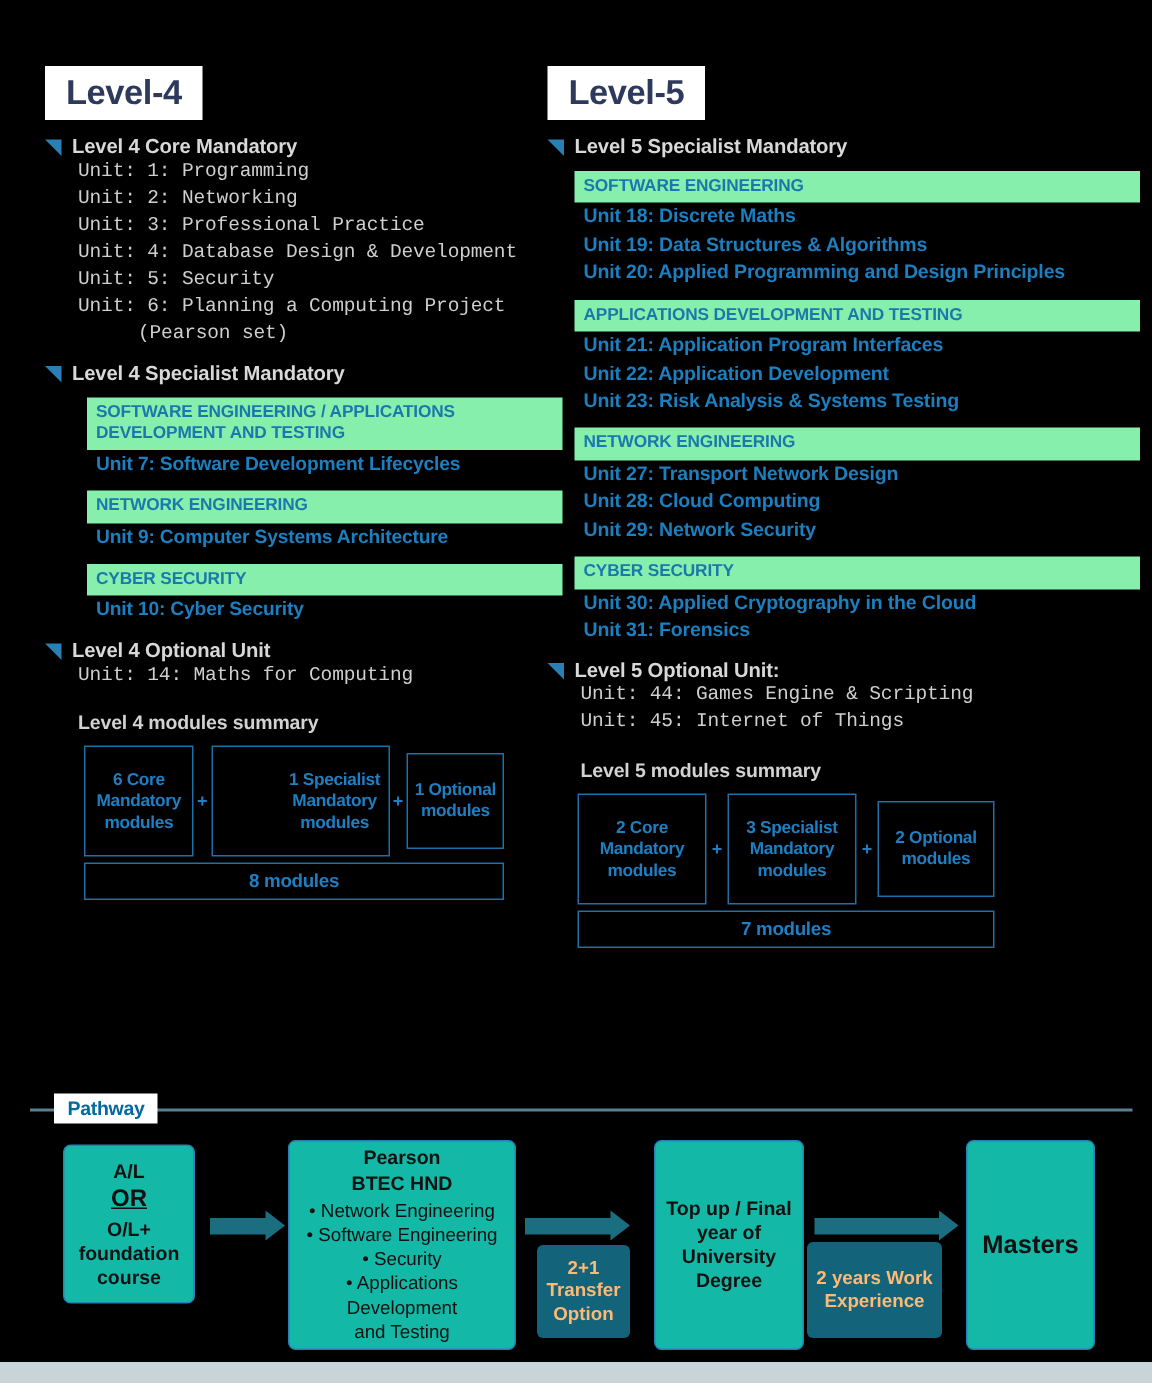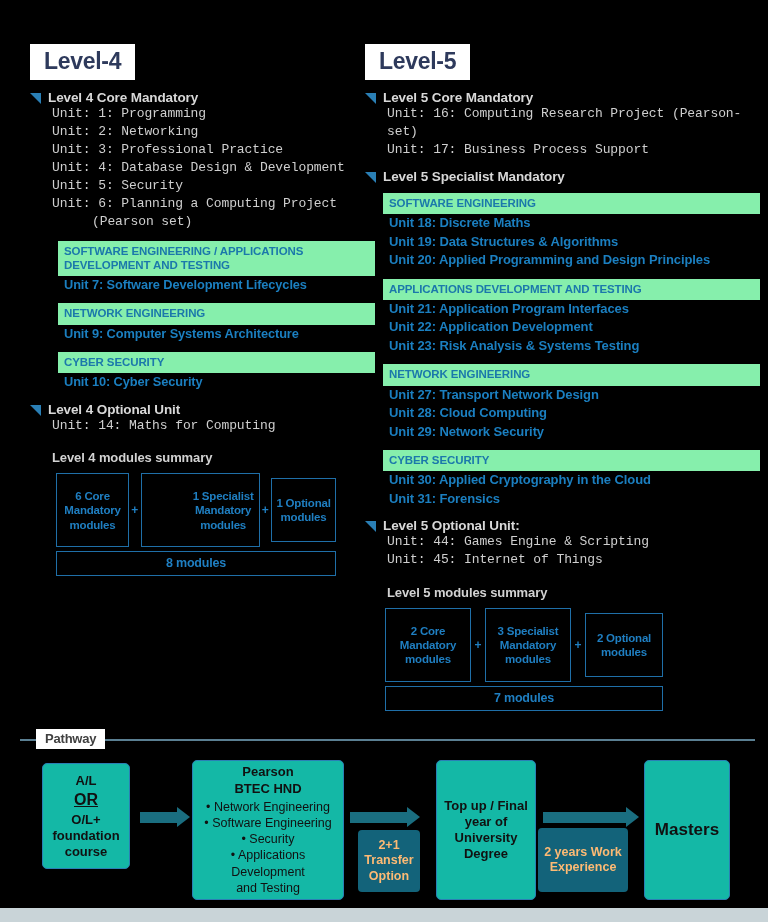--- a/index.html
+++ b/index.html
@@ -107,21 +107,21 @@
   .sum-wrap-l4{margin-left:26px;width:280px;}
   .sum-wrap-l5{margin-left:20px;width:278px;}
 
   
   .pathway-sep{
     position:absolute;left:20px;top:739px;width:735px;height:2px;
     background:#5a7f92;
   }
   .pathway-label{
     position:absolute;left:36px;top:729px;
-    background:#ffffff;color:#404040;
+    background:#ffffff;color:#0369a1;
     font-size:13px;font-weight:bold;
     padding:2px 9px 3px 9px;
     letter-spacing:-0.2px;
   }
   .pbox{
     position:absolute;
     background:#14b8a6;
     border:1.5px solid #2a7fb5;
     border-radius:5px;
     color:#111111;
@@ -176,20 +176,24 @@
       <div class="unit">Unit: 2: Networking</div>
       <div class="unit">Unit: 3: Professional Practice</div>
       <div class="unit">Unit: 4: Database Design &amp; Development</div>
       <div class="unit">Unit: 5: Security</div>
       <div class="unit">Unit: 6: Planning a Computing Project</div>
       <div class="unit indent2">(Pearson set)</div>
     </div>
 
     
     <div class="group">
+      <div class="group-head">
+        <span class="tri-wrap"></span>
+        <span>Level 4 Specialist Mandatory</span>
+      </div>
 
       <div class="band-wrap">
         <div class="band">SOFTWARE ENGINEERING / APPLICATIONS DEVELOPMENT AND TESTING</div>
       </div>
       <div class="blue-unit">Unit 7: Software Development Lifecycles</div>
 
       <div class="band-wrap">
         <div class="band">NETWORK ENGINEERING</div>
       </div>
       <div class="blue-unit">Unit 9: Computer Systems Architecture</div>
@@ -219,28 +223,20 @@
         <div class="plus">+</div>
         <div class="sum-box" style="width:72px;height:54px;align-self:center;">1 Optional modules</div>
       </div>
       <div class="total-box" style="margin-top:4px;">8 modules</div>
     </div>
   </div>
 
   <div class="col col-l5">
     <div class="level-badge">Level-5</div>
 
-    <div class="group">
-      <div class="group-head">
-        <span class="tri-wrap"></span>
-        <span>Level 5 Core Mandatory</span>
-      </div>
-      <div class="unit">Unit: 16: Computing Research Project (Pearson-set)</div>
-      <div class="unit">Unit: 17: Business Process Support</div>
-    </div>
 
     <div class="group">
       <div class="group-head">
         <span class="tri-wrap"></span>
         <span>Level 5 Specialist Mandatory</span>
       </div>
 
       <div class="band-wrap l5">
         <div class="band">SOFTWARE ENGINEERING</div>
       </div>

